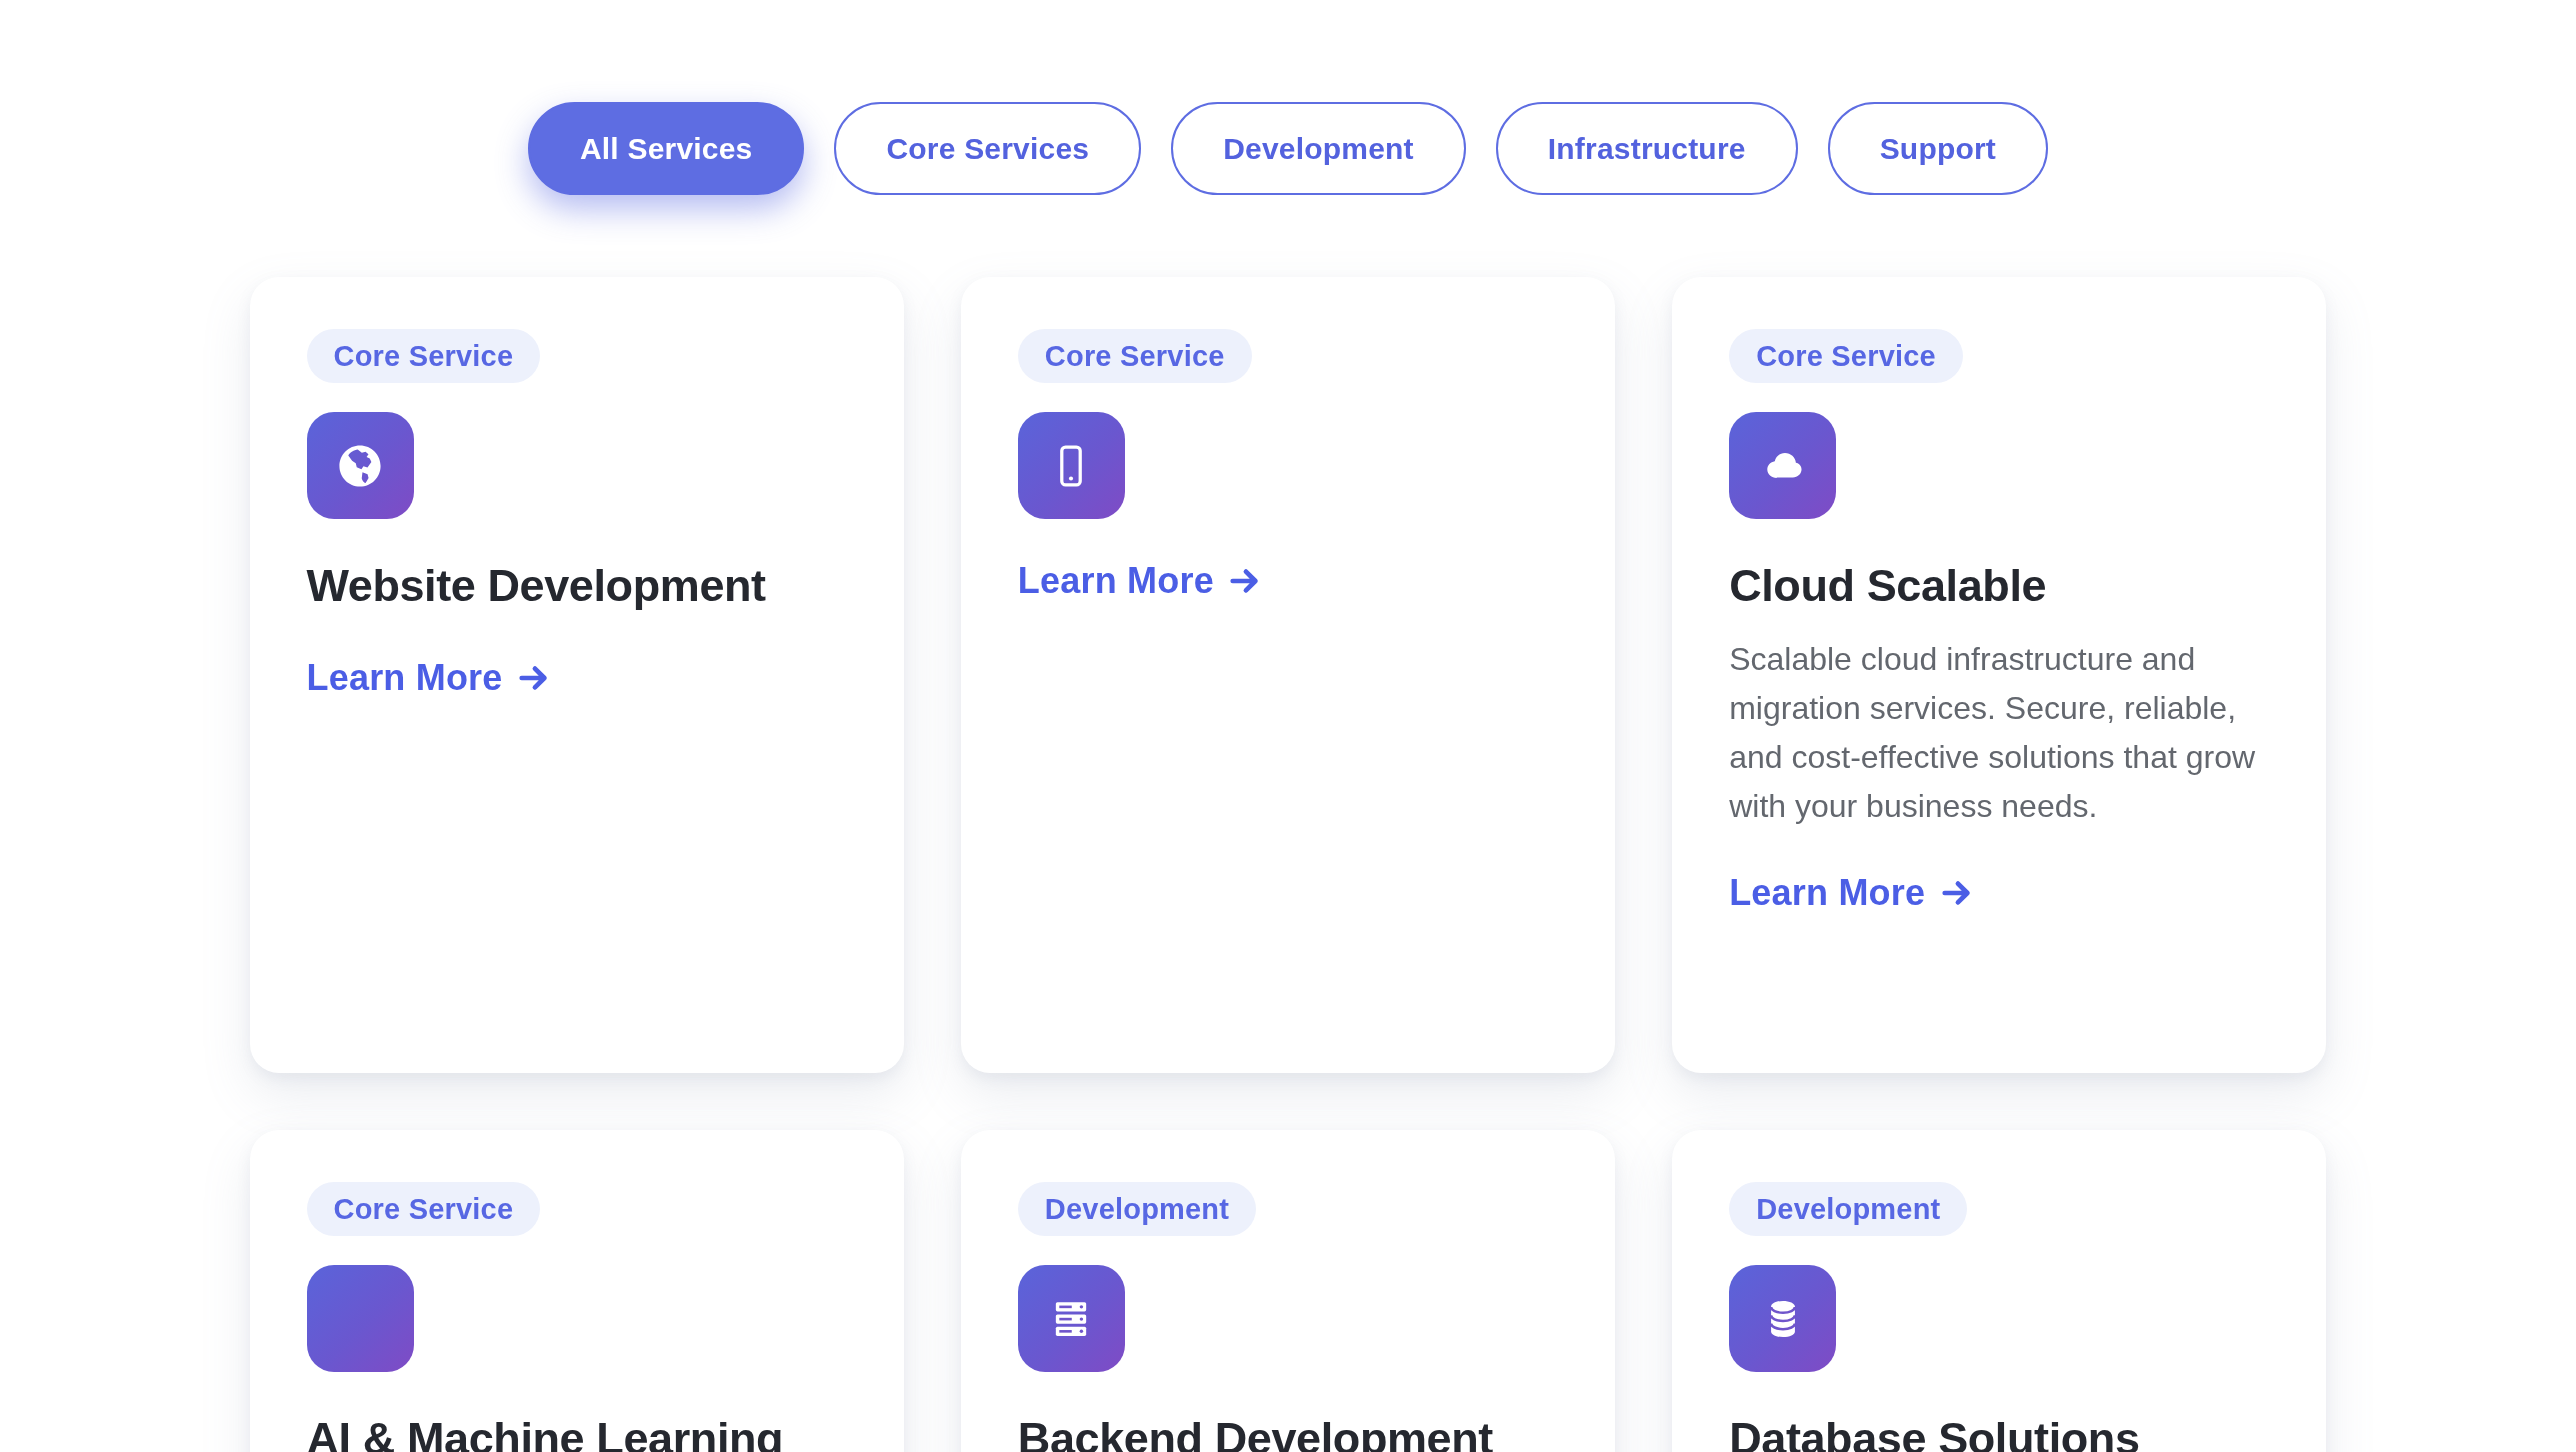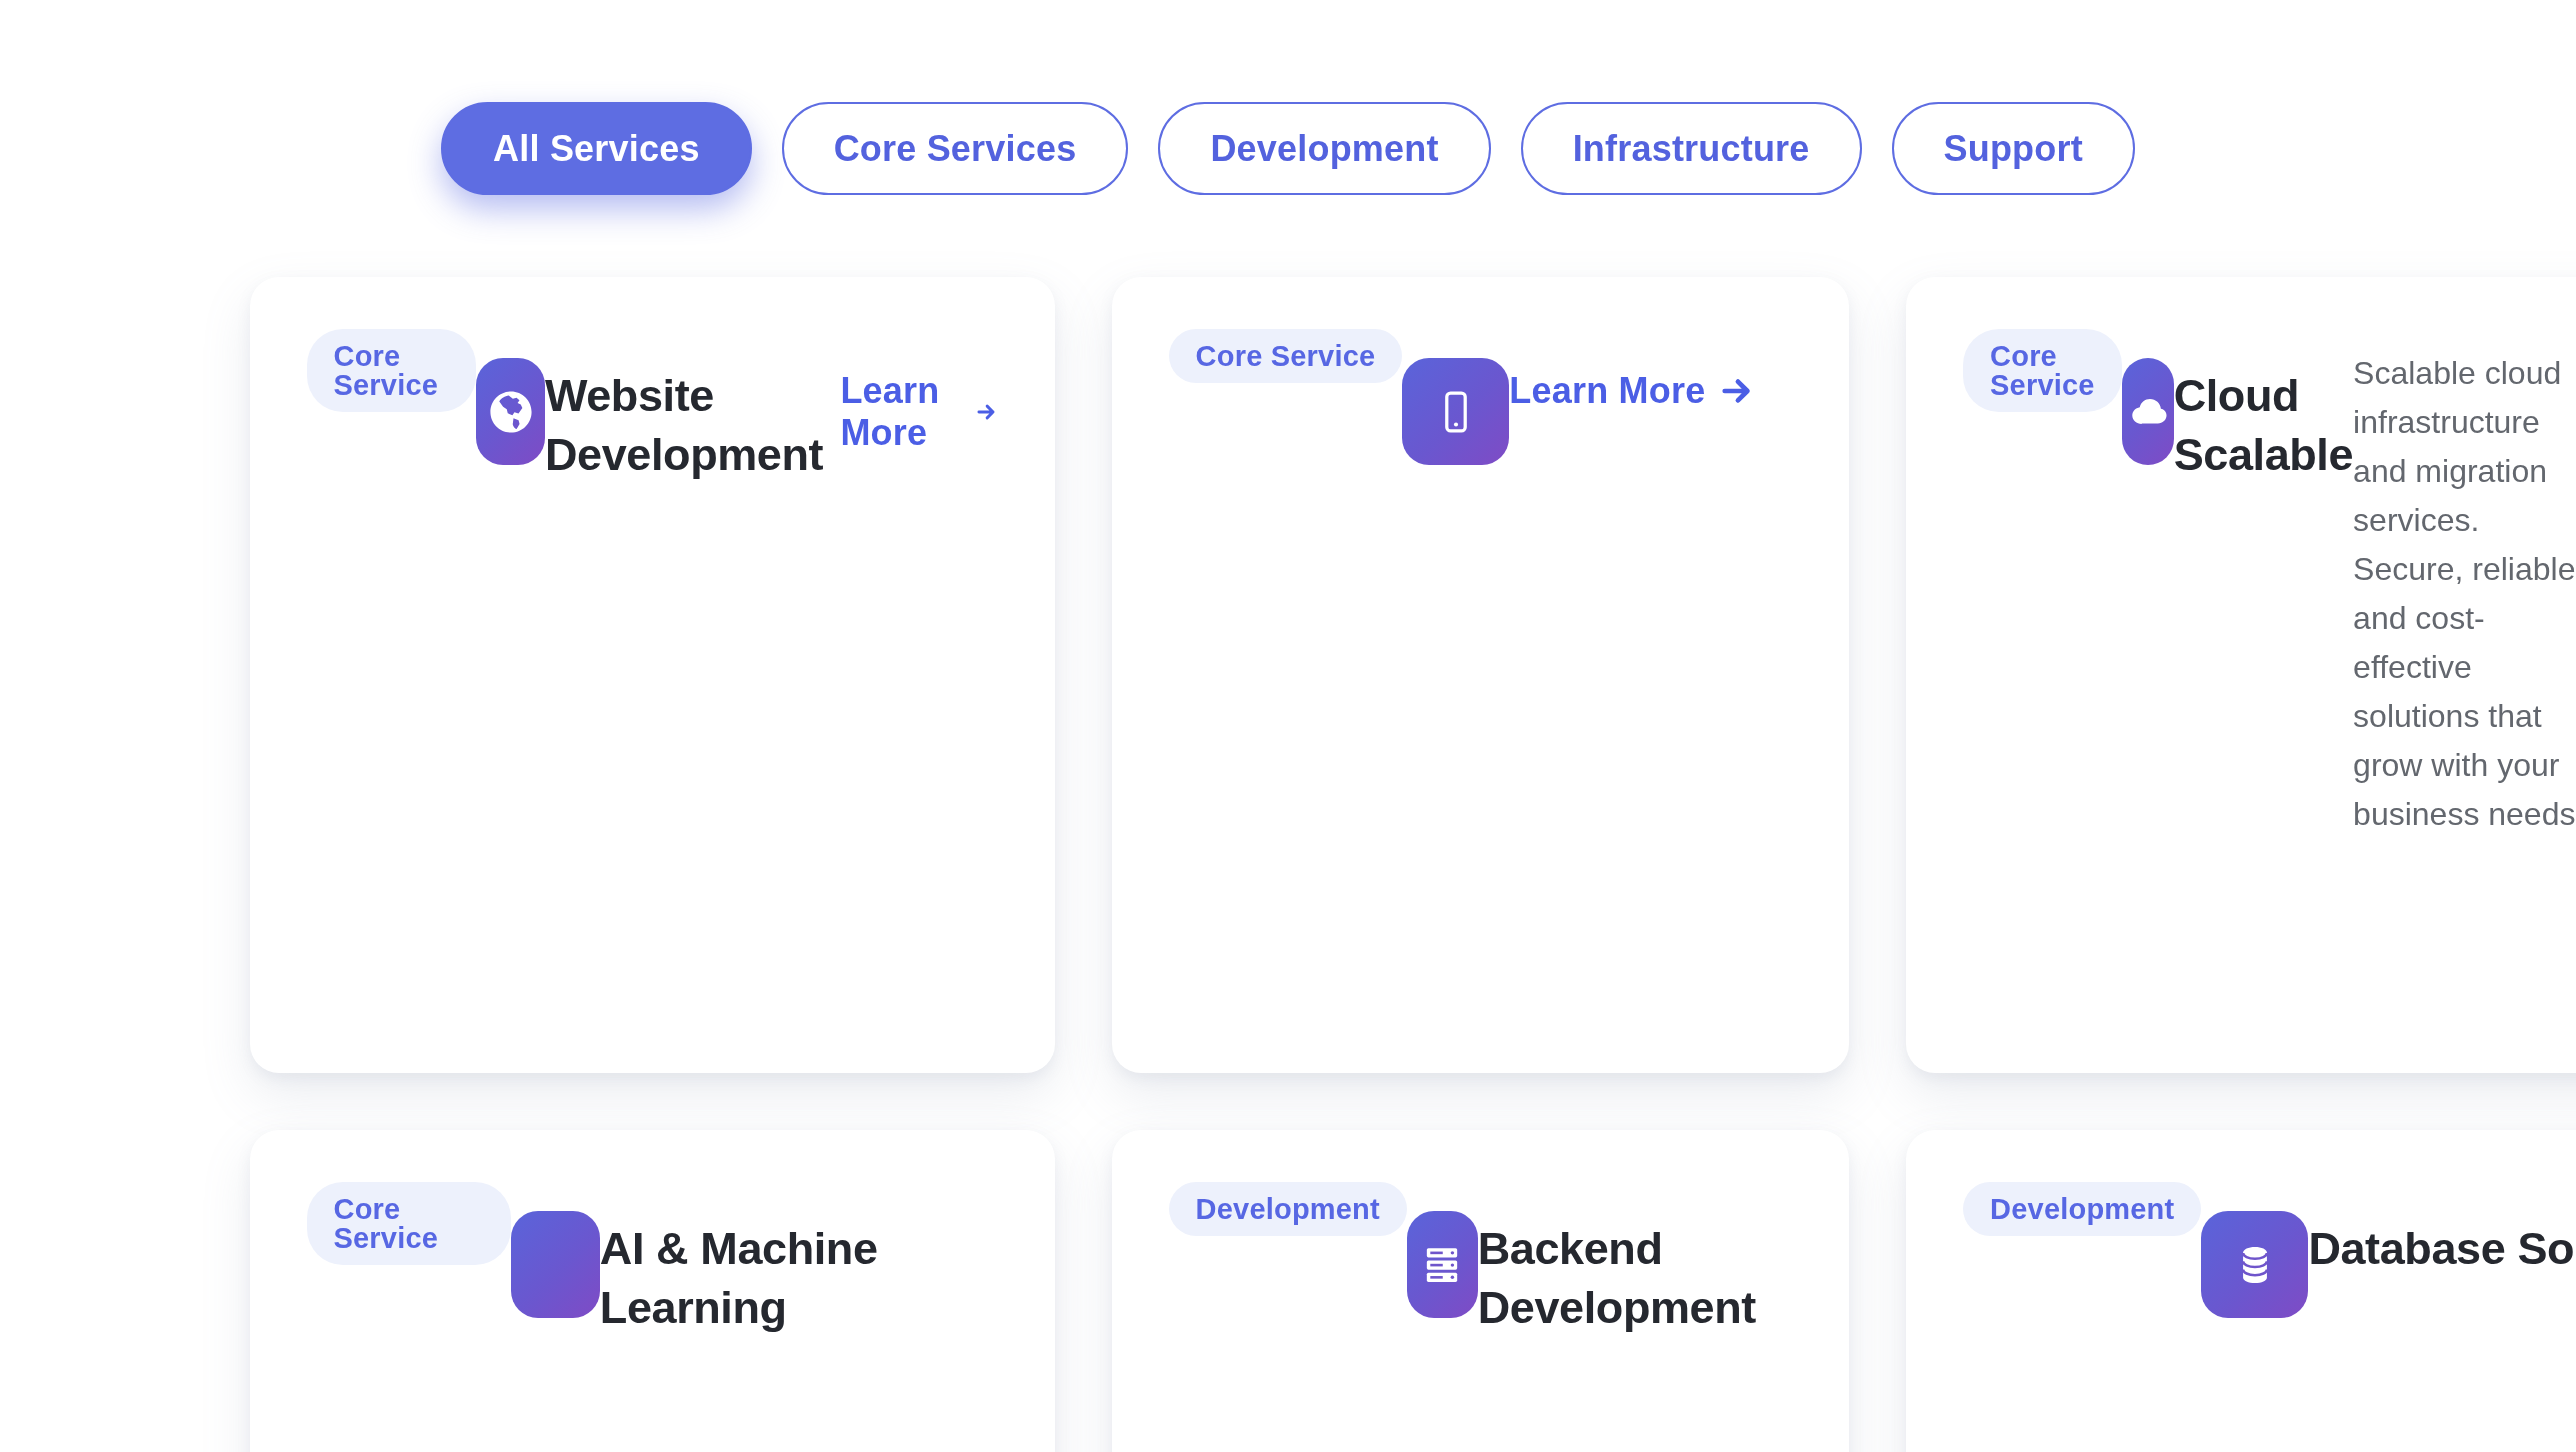--- a/index.html
+++ b/index.html
@@ -3,38 +3,38 @@
 <meta charset="utf-8">
 <style>
   * { margin:0; padding:0; box-sizing:border-box; }
   html,body { width:2576px; height:1453px; overflow:hidden; background:#ffffff;
               font-family:"Liberation Sans", sans-serif; }
 
   
   .filter-bar { display:flex; justify-content:center; gap:30px; padding-top:102px; }
   .pill {
     height:93px; padding:0 50px; border-radius:54px;
-    font-family:"Liberation Sans", sans-serif; font-size:36px; font-weight:bold;
+    font-family:"Liberation Sans", sans-serif; font-size:30px; font-weight:bold;
     background:#ffffff; color:#5362de; border:2.7px solid #5e6de2;
     cursor:pointer; display:flex; align-items:center; letter-spacing:0.2px;
   }
   .pill.active {
     background:#5e6de2; color:#ffffff; border-color:#5e6de2;
     box-shadow:0 14.3px 32px rgba(94,109,226,.45);
   }
 
   
   .grid {
     width:2077px; margin:82px auto 0;
     display:grid; grid-template-columns:repeat(3,1fr); gap:57px;
   }
   .card {
     background:#ffffff; border-radius:29px;
     box-shadow:0 5.4px 14.3px rgba(130,140,170,.10), 0 21.5px 50px rgba(130,140,170,.16);
-    padding:52px 57px 57px; display:flex; align-items:flex-start;
+    padding:52px 57px 57px; display:flex; flex-direction:column; align-items:flex-start;
     min-height:796px;
   }
   .badge {
     display:inline-block; background:#edf1fc; color:#5767e3;
     font-size:29px; font-weight:bold; line-height:1;
     padding:12.5px 27px; border-radius:36px; letter-spacing:0.2px;
   }
   .iconbox {
     width:107px; height:107px; border-radius:27px; margin-top:29px;
     background:linear-gradient(135deg,#5a64da 0%, #6a57cf 55%, #7f4bc5 100%);

